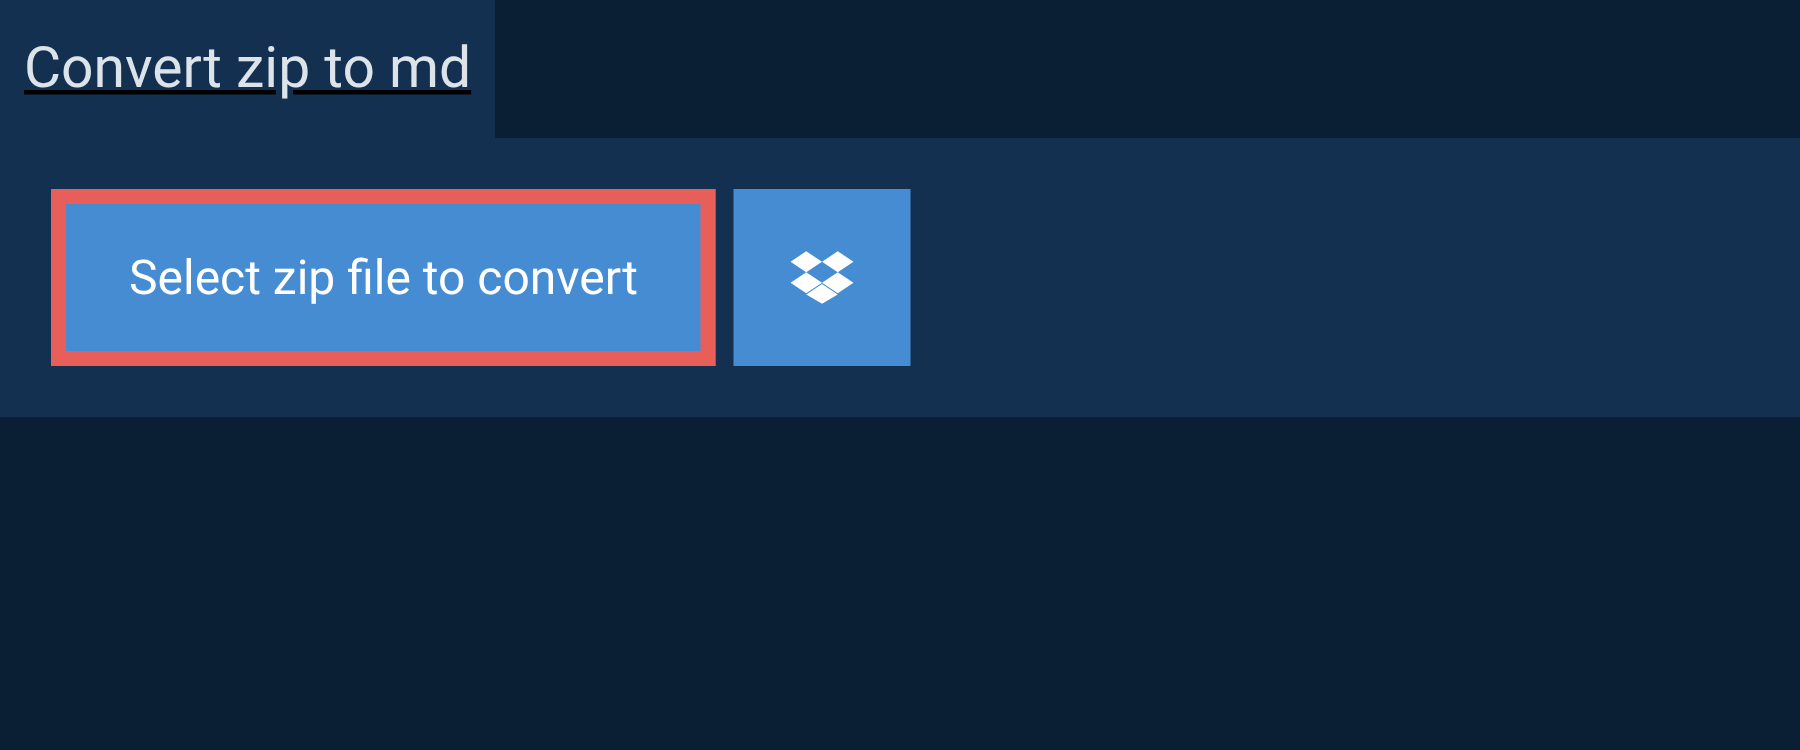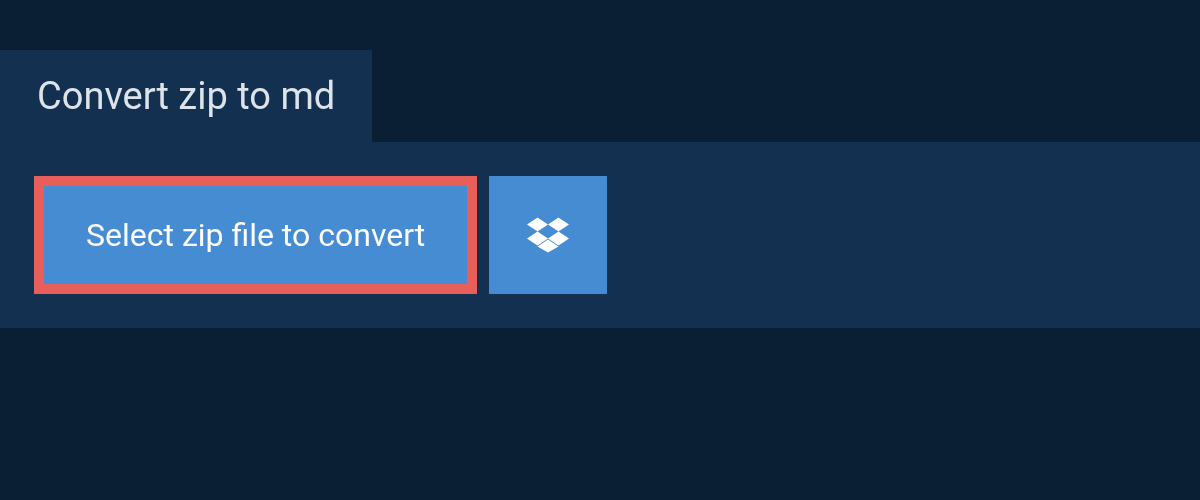--- a/index.html
+++ b/index.html
@@ -10,22 +10,22 @@
     body {
       width: 1200px;
       height: 500px;
       background: #0a1f33;
       font-family: -apple-system, BlinkMacSystemFont, "Segoe UI", Roboto, sans-serif;
       overflow: hidden;
     }
     .tab-header {
       display: inline-block;
       background: #143050;
-      padding: 24px 37px;
-      margin-top: 50px;
+      padding: 24px 16px;
+      text-decoration: underline;
     }
     .tab-header h1 {
       color: #dce4ea;
       font-size: 38px;
       font-weight: 400;
     }
     .panel {
       background: #143050;
       padding: 34px;
       width: 100%;

